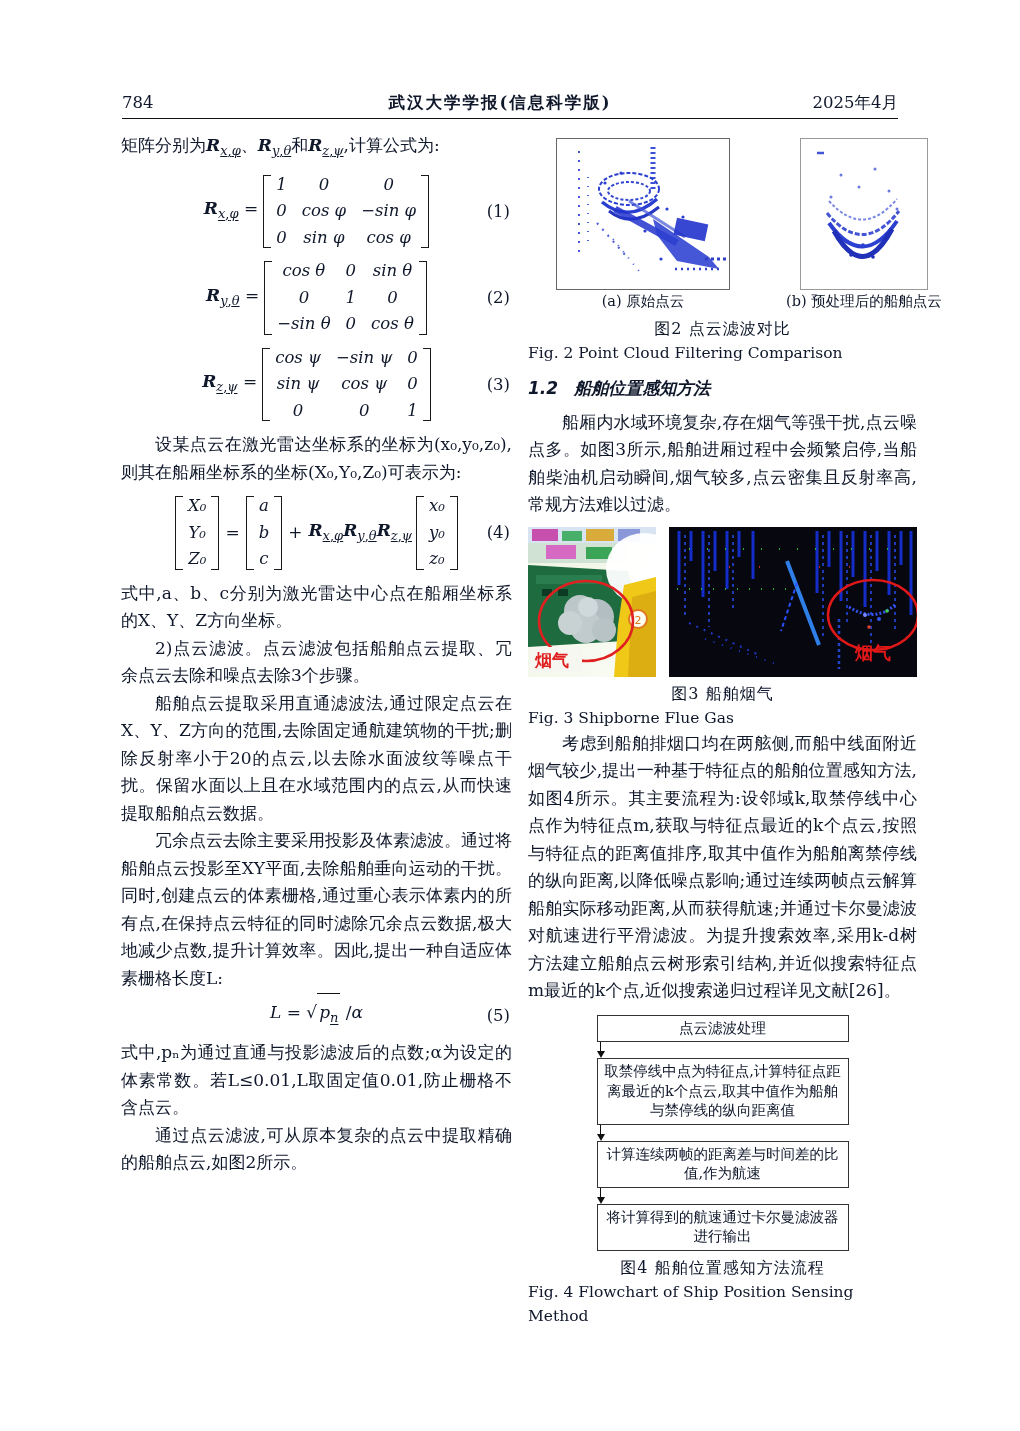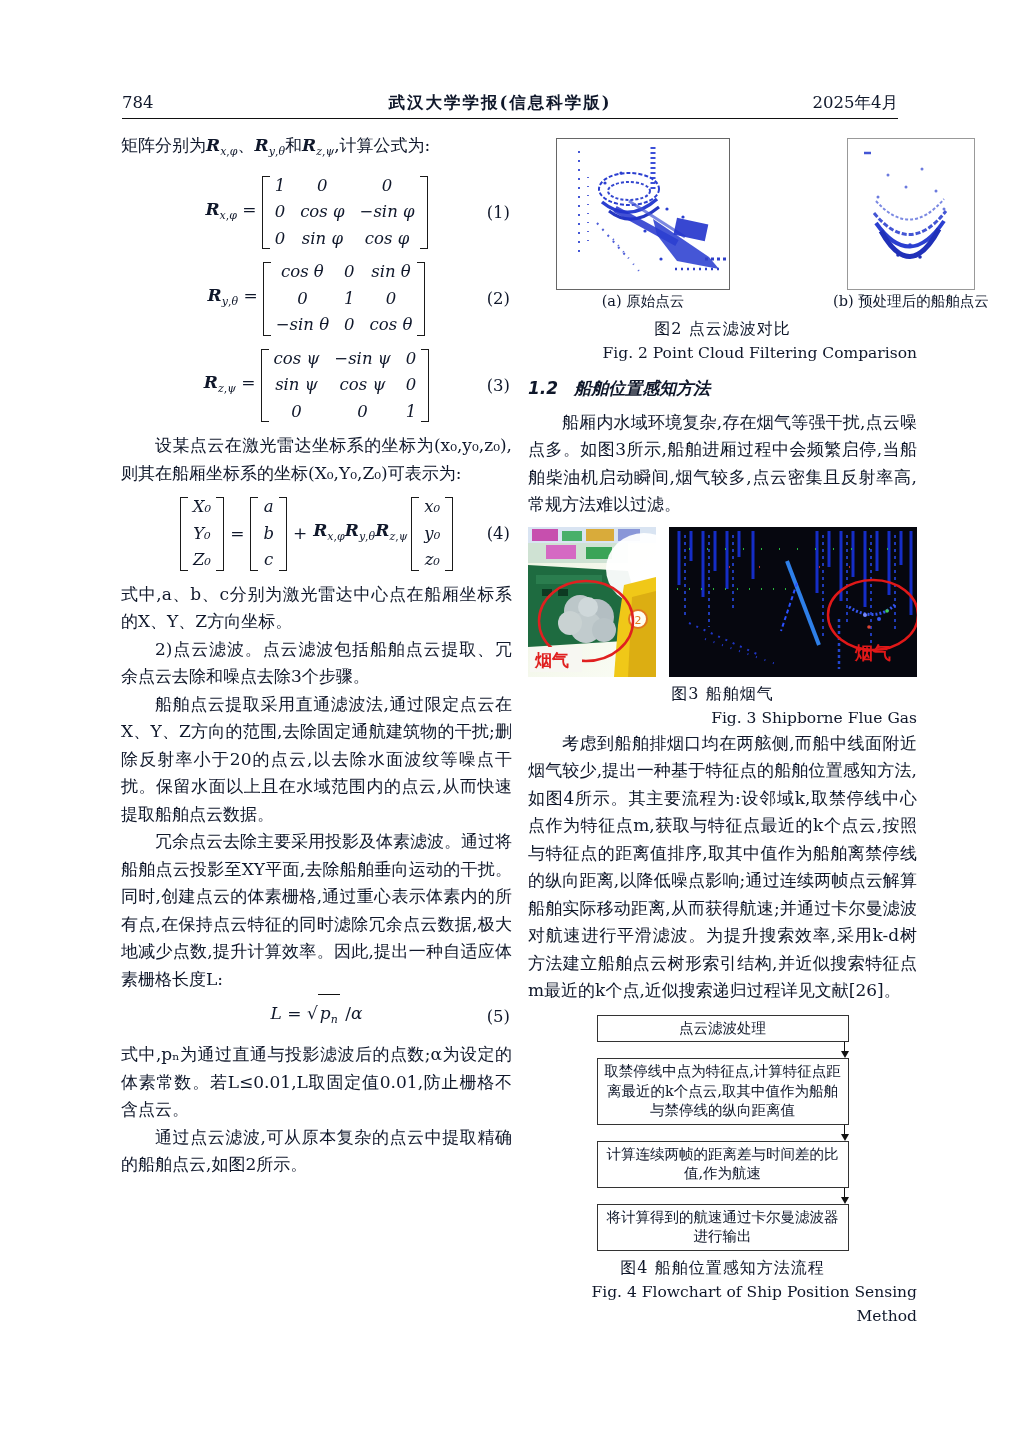--- a/index.html
+++ b/index.html
@@ -15,51 +15,51 @@
   .col{position:absolute;top:132px;font-size:17px;line-height:27.5px;text-align:justify;}
   .col.left{left:121px;width:391px;}
   .col.right{left:528px;width:389px;}
   p.body{margin:0;text-indent:2em;}
   p.body.noindent{text-indent:0;}
   
   .eq{position:relative;display:flex;align-items:center;justify-content:center;margin:7px 0;}
   .eq .eqnum{position:absolute;right:2px;top:50%;transform:translateY(-50%);font-size:16.5px;}
   .eqlabel{font-size:17px;margin-right:5px;white-space:nowrap;}
   .eqlabel b i{font-family:"DejaVu Serif",serif;}
-  sub{font-size:11px;}
+  sub{font-size:13px;text-decoration:underline;}
   .mtx-wrap{display:flex;align-items:stretch;}
   .br{width:7px;border:1.6px solid #1a1a1a;margin:3px 0;}
   .br.l{border-right:none;margin-right:5px;}
   .br.r{border-left:none;margin-left:5px;}
   .mtx{display:grid;column-gap:15px;align-items:center;justify-items:center;align-content:center;}
   .mtx .mcell{line-height:26.5px;font-size:16.5px;font-style:italic;white-space:nowrap;}
   .vec .mcell{font-style:italic;}
   .op{margin:0 6px;font-size:17px;}
   .rots{font-size:17px;white-space:nowrap;margin-right:4px;}
   .sqrt .radicand{border-top:1.3px solid #111;padding:8px 2px;}
   .eq5body{font-size:17px;}
   
   .figblock{text-align:center;}
-  .fig2-row{display:flex;align-items:center;margin-top:6px;gap:47px;}
+  .fig2-row{display:flex;align-items:center;margin-top:6px;}
   .figwrap{display:flex;flex-direction:column;align-items:center;}
   .fig2a-wrap{margin-left:28px;}
   .fig2b-wrap{margin-left:56px;}
   .fig-img{display:block;}
   .fig2a-img{border:1px solid #666;}
   .fig2b-img{border:1px solid #999;}
   .subcap{font-size:14.5px;line-height:22px;white-space:nowrap;}
   .figcap-zh{font-size:16px;line-height:25px;text-align:center;margin-top:4px;letter-spacing:1px;}
-  .figcap-en{font-size:15.5px;line-height:24px;text-align:right;font-family:"DejaVu Serif",serif;}
+  .figcap-en{font-size:15.5px;line-height:24px;text-align:left;font-family:"DejaVu Serif",serif;}
   .sec-head{font-family:"DejaVu Sans","Liberation Sans",sans-serif;font-weight:bold;font-size:17px;
             margin:10px 0 6px 0;text-indent:0;font-style:italic;}
   .sec-head .secnum{margin-right:16px;}
   .fig3-row{display:flex;align-items:flex-start;margin-top:8px;}
   .fig3-right{margin-left:13px;}
   
-  .flowchart{width:252px;margin:10px auto 4px auto;display:flex;flex-direction:column;align-items:flex-end;}
+  .flowchart{width:252px;margin:10px auto 4px auto;display:flex;flex-direction:column;align-items:flex-start;}
   .fc-box{box-sizing:border-box;width:100%;border:1.3px solid #333;background:#fff;
           font-size:14.5px;line-height:19.5px;text-align:center;padding:3px 6px;text-indent:0;}
   .fc-arrow{display:flex;flex-direction:column;align-items:center;height:16px;}
   .fc-arrow .stem{width:1.6px;height:9px;background:#111;}
   .fc-arrow .head{width:0;height:0;border-left:4.5px solid transparent;border-right:4.5px solid transparent;border-top:7px solid #111;}
 </style>
 </head>
 <body>
 
 <div class="page">

